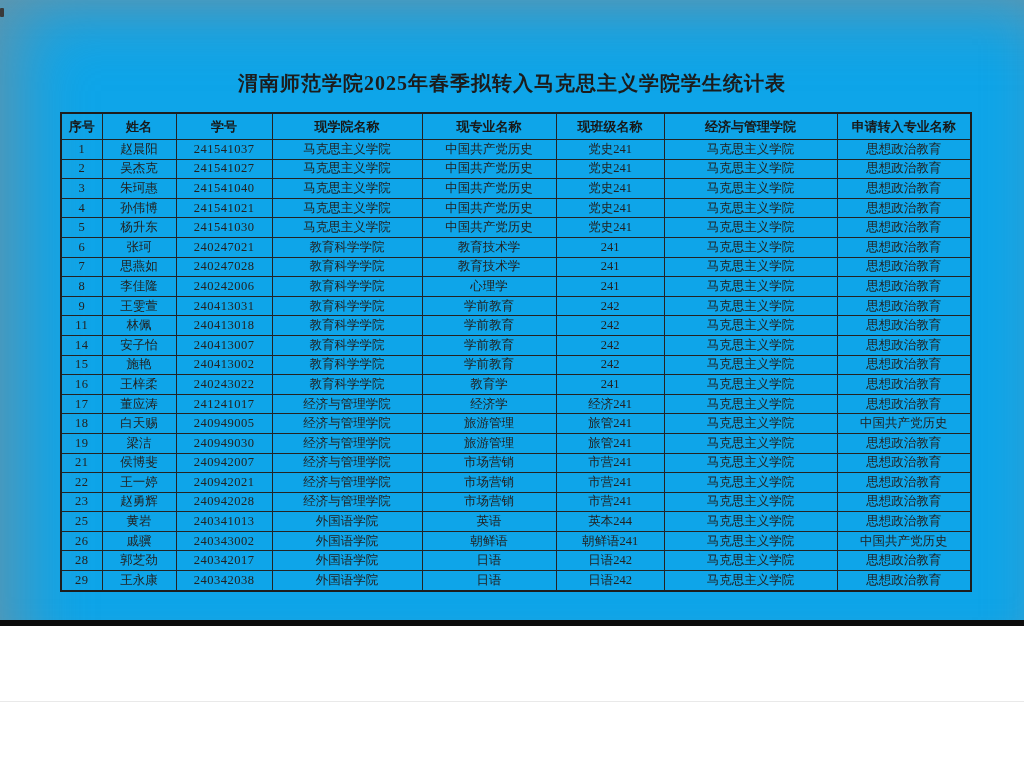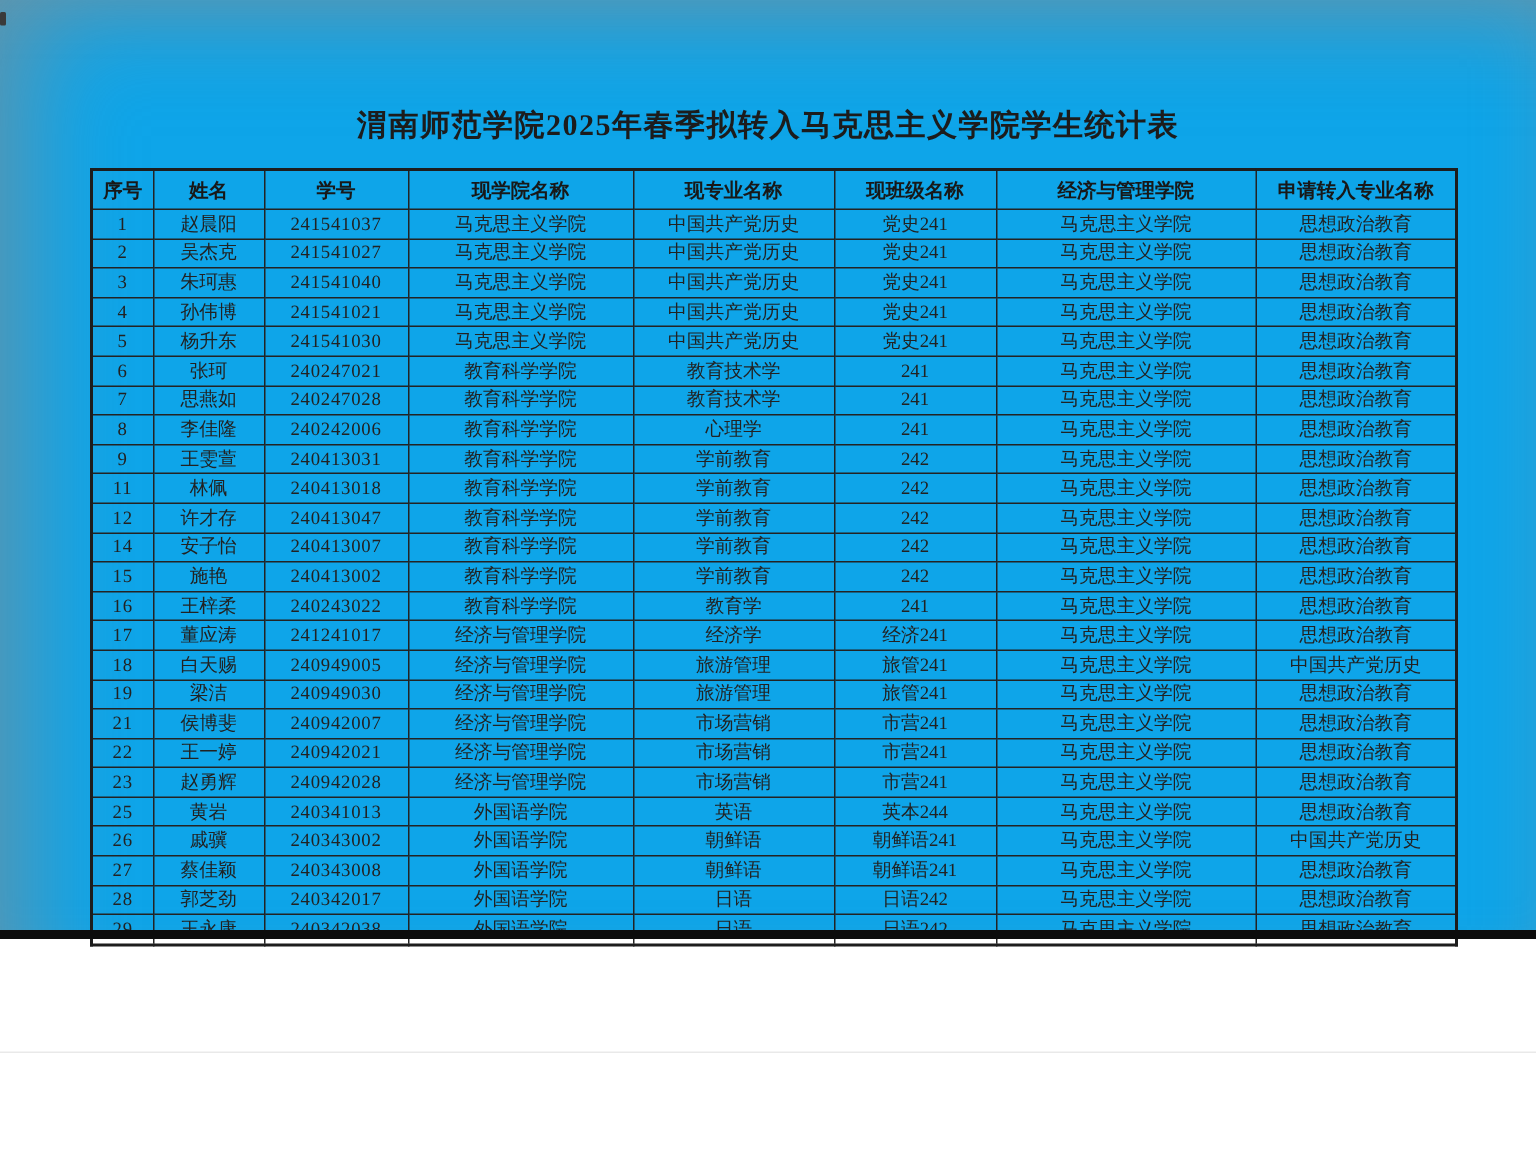--- a/index.html
+++ b/index.html
@@ -187,30 +187,20 @@
           <td class="num">11</td>
           <td>林佩</td>
           <td class="num">240413018</td>
           <td>教育科学学院</td>
           <td>学前教育</td>
           <td>242</td>
           <td>马克思主义学院</td>
           <td>思想政治教育</td>
         </tr>
         <tr>
-          <td class="num">12</td>
-          <td>许才存</td>
-          <td class="num">240413047</td>
-          <td>教育科学学院</td>
-          <td>学前教育</td>
-          <td>242</td>
-          <td>马克思主义学院</td>
-          <td>思想政治教育</td>
-        </tr>
-        <tr>
           <td class="num">14</td>
           <td>安子怡</td>
           <td class="num">240413007</td>
           <td>教育科学学院</td>
           <td>学前教育</td>
           <td>242</td>
           <td>马克思主义学院</td>
           <td>思想政治教育</td>
         </tr>
         <tr>
@@ -307,30 +297,20 @@
           <td class="num">26</td>
           <td>戚骥</td>
           <td class="num">240343002</td>
           <td>外国语学院</td>
           <td>朝鲜语</td>
           <td>朝鲜语241</td>
           <td>马克思主义学院</td>
           <td>中国共产党历史</td>
         </tr>
         <tr>
-          <td class="num">27</td>
-          <td>蔡佳颖</td>
-          <td class="num">240343008</td>
-          <td>外国语学院</td>
-          <td>朝鲜语</td>
-          <td>朝鲜语241</td>
-          <td>马克思主义学院</td>
-          <td>思想政治教育</td>
-        </tr>
-        <tr>
           <td class="num">28</td>
           <td>郭芝劲</td>
           <td class="num">240342017</td>
           <td>外国语学院</td>
           <td>日语</td>
           <td>日语242</td>
           <td>马克思主义学院</td>
           <td>思想政治教育</td>
         </tr>
         <tr>

